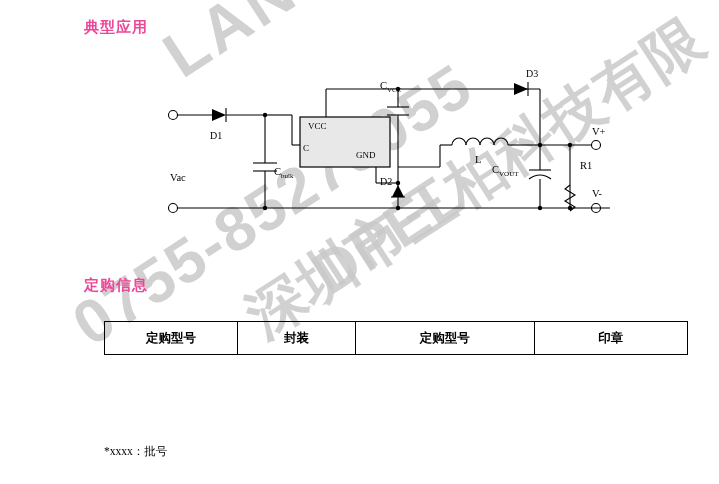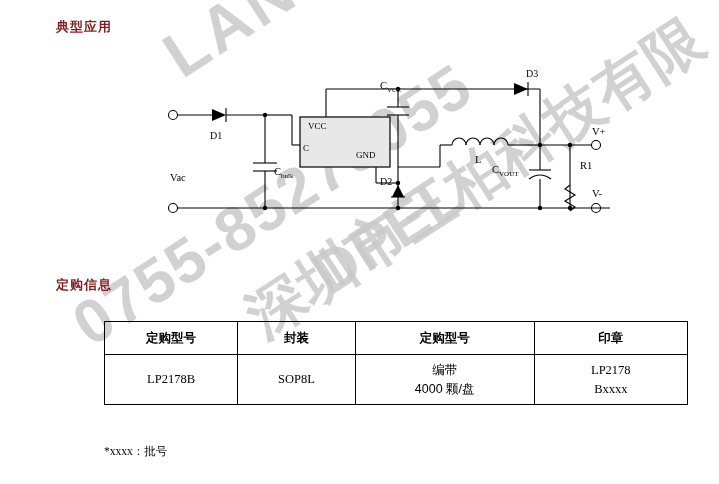--- a/index.html
+++ b/index.html
@@ -65,24 +65,25 @@
     transform: rotate(-33deg);
     transform-origin: left top;
     letter-spacing: 1px;
   }
 
   
   .section-heading {
     position: absolute;
     font-family: "Liberation Sans", sans-serif;
     font-weight: bold;
-    font-size: 13px;
+    font-size: 15px;
     letter-spacing: 1px;
-    color: #7f1d1d;
+    color: #ec4899;
     z-index: 10;
+    margin-left: 28px;
   }
   #heading-app { left: 56px; top: 18px; }
   #heading-order { left: 56px; top: 276px; }
 
   
   #figure-area {
     position: absolute;
     left: 140px; top: 45px;
     width: 470px; height: 200px;
     z-index: 8;
@@ -288,30 +289,18 @@
   <table id="order-table">
     <thead>
       <tr>
         <th class="col-model cn">定购型号</th>
         <th class="col-pkg cn">封装</th>
         <th class="col-form cn">定购型号</th>
         <th class="col-mark cn">印章</th>
       </tr>
     </thead>
     <tbody>
-      <tr>
-        <td>LP2178B</td>
-        <td>SOP8L</td>
-        <td class="cell-two-line">
-          <span class="l1 cn">编带</span>
-          <span class="l2 cn">4000 颗/盘</span>
-        </td>
-        <td class="cell-two-line">
-          <span class="l1">LP2178</span>
-          <span class="l2">Bxxxx</span>
-        </td>
-      </tr>
     </tbody>
   </table>
 
   <div id="footnote">*xxxx：批号</div>
 
 </div>
 
 </body></html>

